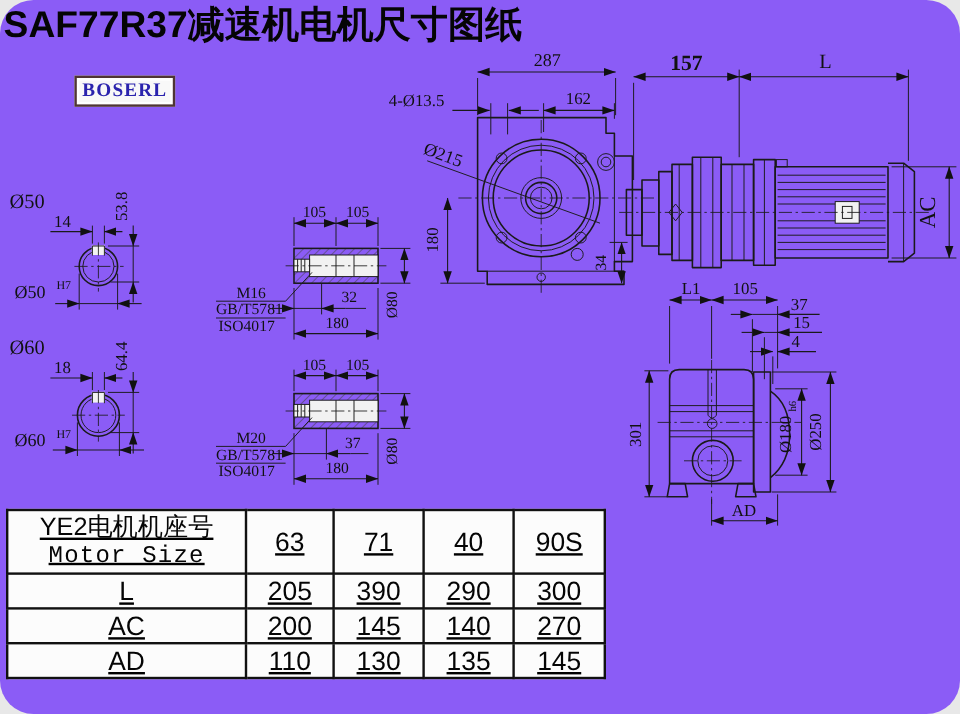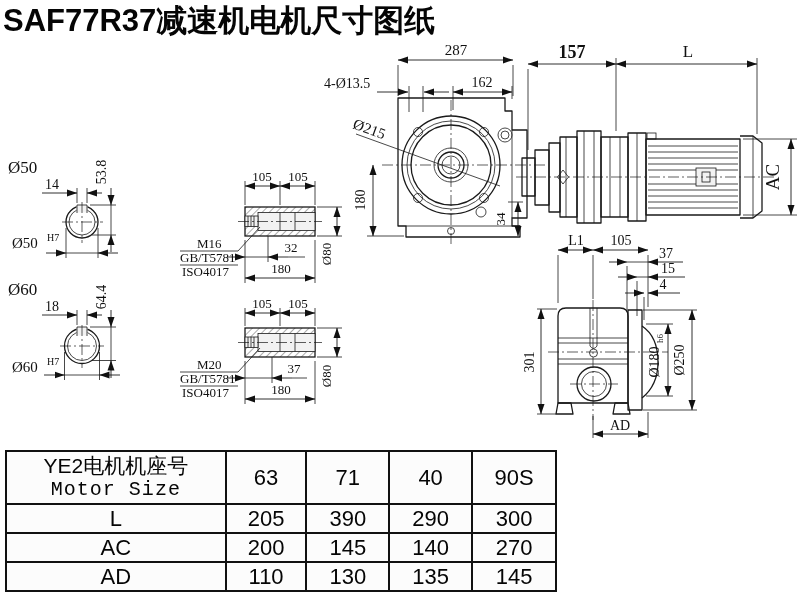--- a/index.html
+++ b/index.html
@@ -1,48 +1,51 @@
 <!DOCTYPE html>
 <html><head>
 <meta charset="utf-8">
 <style>
   html,body{margin:0;padding:0;background:#e8e8e8;}
-  .page{position:relative;width:800px;height:595px;background:#ffffff;overflow:hidden;
-        font-family:"Liberation Sans",sans-serif;}
+  .page{position:relative;width:800px;height:595px;background:#8b5cf6;overflow:hidden;
+        font-family:"Liberation Sans",sans-serif;border-radius:28px;}
   .title{position:absolute;left:3px;top:0px;font-size:31px;font-weight:bold;color:#050505;
          letter-spacing:0px;white-space:nowrap;}
   .logo{position:absolute;left:62px;top:63px;width:80px;height:22px;background:#f8f8f8;
         border:2px solid #4f3535;box-shadow:inset 0 0 0 2px #ffffff;
         display:flex;align-items:center;justify-content:center;}
   .logo span{font-family:"Liberation Serif",serif;font-weight:bold;font-size:16px;
         color:#2a23ad;letter-spacing:1px;}
   svg.draw{position:absolute;left:0;top:0;}
   svg.draw .ln{fill:none;stroke:#1a1a1a;stroke-width:1.3;stroke-linejoin:round;}
   svg.draw .tn{fill:none;stroke:#1a1a1a;stroke-width:0.8;}
   svg.draw .dm{fill:none;stroke:#1a1a1a;stroke-width:0.9;}
   svg.draw .cl{fill:none;stroke:#1a1a1a;stroke-width:0.7;stroke-dasharray:11 3 2 3;}
   svg.draw text{font-family:"Liberation Serif",serif;fill:#111;}
   .t13{font-size:13px;}.t14{font-size:14px;}.t15{font-size:15px;}
   .t17{font-size:17px;}.t19{font-size:19px;}.t9{font-size:9px;}.t10{font-size:10px;}
   .tb{font-family:"Liberation Sans",sans-serif;font-weight:bold;font-size:18px;}
-  .tblwrap{position:absolute;left:5px;top:450px;width:552px;height:142px;}
+  .tblwrap{position:absolute;left:5px;top:424px;width:424px;height:142px;text-decoration:underline;}
   table.mt{border-collapse:collapse;width:100%;height:100%;background:#fcfcfc;
            table-layout:fixed;}
   table.mt td{border:2px solid #111;text-align:center;vertical-align:middle;
            font-size:22px;color:#050505;padding:0;}
   td.hdr div.cn{font-size:21px;line-height:25px;}
   td.hdr div.en{font-family:"Liberation Mono",monospace;font-size:20px;letter-spacing:1px;line-height:24px;}
 </style>
 </head>
 <body>
 
 <div class="page">
 
   <div class="title">SAF77R37减速机电机尺寸图纸</div>
 
+  <div class="logo">
+    <span>BOSERL</span>
+  </div>
 
   <svg class="draw" width="800" height="595" viewBox="0 0 800 595">
     <defs>
       <marker id="mE" markerUnits="userSpaceOnUse" markerWidth="11" markerHeight="9" refX="10" refY="4.5" orient="auto">
         <path d="M0,1 L10.2,4.5 L0,8 Z" fill="#111"></path>
       </marker>
       <marker id="mS" markerUnits="userSpaceOnUse" markerWidth="11" markerHeight="9" refX="1" refY="4.5" orient="auto">
         <path d="M11,1 L0.8,4.5 L11,8 Z" fill="#111"></path>
       </marker>
       <pattern id="hatch" width="5" height="5" patternUnits="userSpaceOnUse" patternTransform="rotate(45)">

